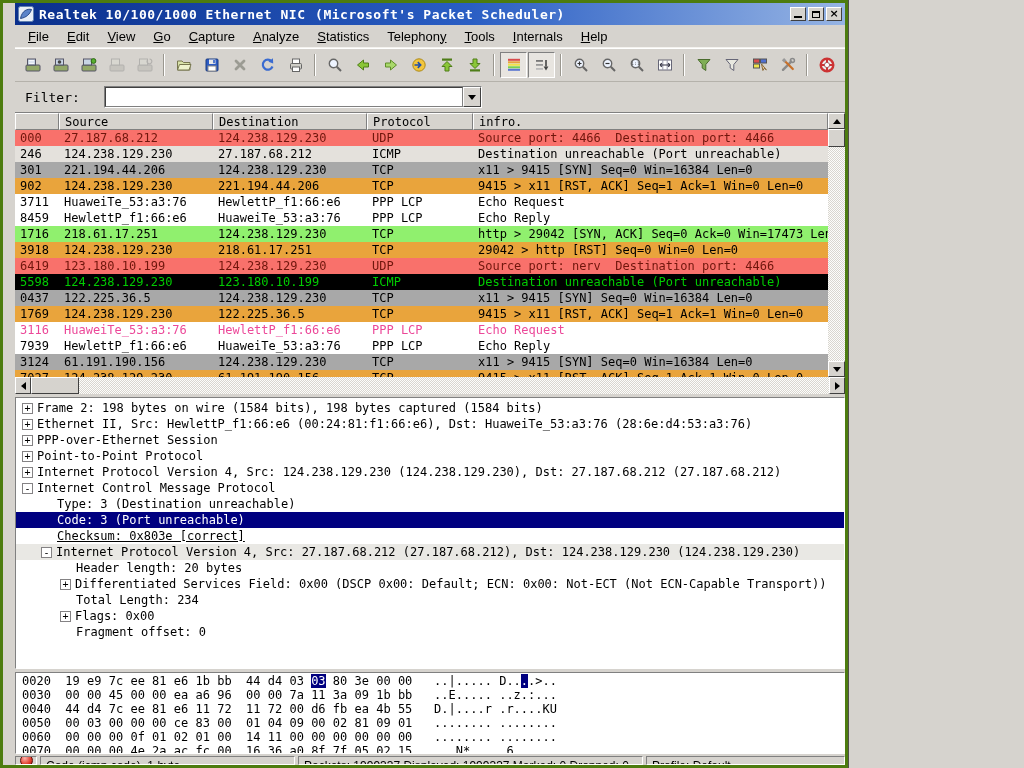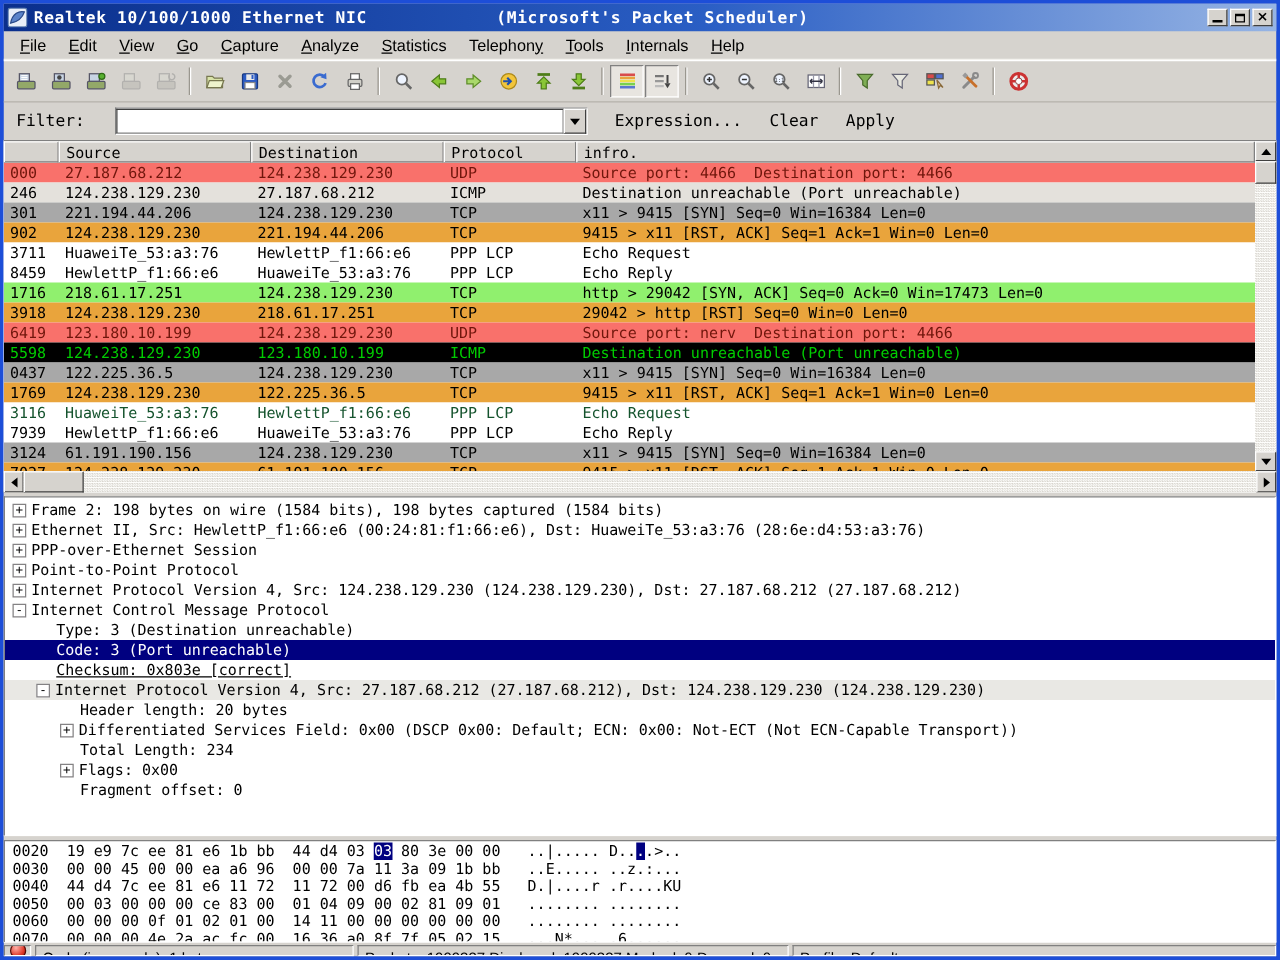--- a/index.html
+++ b/index.html
@@ -1,17 +1,17 @@
 <!DOCTYPE html>
 <html><head>
 <meta charset="utf-8">
 <style>
   html,body{margin:0;padding:0;}
   body{width:1024px;height:768px;overflow:hidden;background:#d6d3ce;font-family:"Liberation Sans",sans-serif;}
-  .window{width:1024px;height:768px;box-sizing:border-box;border:3px solid #1d4ed8;outline:1px solid #50504a;display:flex;flex-direction:column;background:#d6d3ce;}
+  .window{width:848px;height:768px;box-sizing:border-box;border:3px solid #4d7c0f;outline:1px solid #50504a;display:flex;flex-direction:column;background:#d6d3ce;padding-left:12px;}
 
   
   .titlebar{flex:0 0 22px;height:22px;background:linear-gradient(90deg,#0a2f8c 0%,#2a5ec4 55%,#96b4e4 100%);display:flex;align-items:center;padding:0 3px;position:relative;}
   .app-icon{width:16px;height:16px;margin-right:5px;flex:0 0 16px;}
   .title-text,.title-sub{color:#fff;font:bold 13px "DejaVu Sans Mono",monospace;white-space:pre;letter-spacing:.5px;}
   .title-sub{position:absolute;left:50%;transform:translateX(-46%);}
   .win-btns{margin-left:auto;display:flex;gap:2px;}
   .wbtn{width:16px;height:14px;background:#d6d3ce;border:1px solid;border-color:#fff #404040 #404040 #fff;padding:0;display:flex;align-items:flex-end;justify-content:center;box-sizing:border-box;}
   .g-min{width:8px;height:2px;background:#000;margin-bottom:2px;}
   .wbtn.center{align-items:center;}
@@ -323,25 +323,20 @@
     </div>
 
   <div class="filterbar">
     <span class="filter-label">Filter:</span>
     <span class="combo">
       <input class="combo-input" value="" style="">
       <button class="combo-drop">
           <span class="tri-down"></span>
         </button>
     </span>
-    <div id="filter-buttons">
-        <button class="filter-btn">Expression...</button>
-        <button class="filter-btn">Clear</button>
-        <button class="filter-btn">Apply</button>
-      </div>
   </div>
 
   <div class="plist">
     <div class="plist-main">
       <div id="plist-header" class="plist-header">
           <div class="hcell" style="flex: 0 0 44px;"></div>
           <div class="hcell" style="flex: 0 0 154px;">Source</div>
           <div class="hcell" style="flex: 0 0 154px;">Destination</div>
           <div class="hcell" style="flex: 0 0 106px;">Protocol</div>
           <div class="hcell" style="flex: 1 1 0%;">infro.</div>
@@ -352,21 +347,21 @@
           <div class="prow" style="background: rgb(168, 168, 168); color: rgb(0, 0, 0);"><div class="pcell" style="flex: 0 0 44px;">301</div><div class="pcell" style="flex: 0 0 154px;">221.194.44.206</div><div class="pcell" style="flex: 0 0 154px;">124.238.129.230</div><div class="pcell" style="flex: 0 0 106px;">TCP</div><div class="pcell" style="flex: 1 1 0%;">x11 &gt; 9415 [SYN] Seq=0 Win=16384 Len=0</div></div>
           <div class="prow" style="background: rgb(233, 164, 60); color: rgb(0, 0, 0);"><div class="pcell" style="flex: 0 0 44px;">902</div><div class="pcell" style="flex: 0 0 154px;">124.238.129.230</div><div class="pcell" style="flex: 0 0 154px;">221.194.44.206</div><div class="pcell" style="flex: 0 0 106px;">TCP</div><div class="pcell" style="flex: 1 1 0%;">9415 &gt; x11 [RST, ACK] Seq=1 Ack=1 Win=0 Len=0</div></div>
           <div class="prow" style="background: rgb(255, 255, 255); color: rgb(0, 0, 0);"><div class="pcell" style="flex: 0 0 44px;">3711</div><div class="pcell" style="flex: 0 0 154px;">HuaweiTe_53:a3:76</div><div class="pcell" style="flex: 0 0 154px;">HewlettP_f1:66:e6</div><div class="pcell" style="flex: 0 0 106px;">PPP LCP</div><div class="pcell" style="flex: 1 1 0%;">Echo Request</div></div>
           <div class="prow" style="background: rgb(255, 255, 255); color: rgb(0, 0, 0);"><div class="pcell" style="flex: 0 0 44px;">8459</div><div class="pcell" style="flex: 0 0 154px;">HewlettP_f1:66:e6</div><div class="pcell" style="flex: 0 0 154px;">HuaweiTe_53:a3:76</div><div class="pcell" style="flex: 0 0 106px;">PPP LCP</div><div class="pcell" style="flex: 1 1 0%;">Echo Reply</div></div>
           <div class="prow" style="background: rgb(144, 240, 110); color: rgb(0, 0, 0);"><div class="pcell" style="flex: 0 0 44px;">1716</div><div class="pcell" style="flex: 0 0 154px;">218.61.17.251</div><div class="pcell" style="flex: 0 0 154px;">124.238.129.230</div><div class="pcell" style="flex: 0 0 106px;">TCP</div><div class="pcell" style="flex: 1 1 0%;">http &gt; 29042 [SYN, ACK] Seq=0 Ack=0 Win=17473 Len=0</div></div>
           <div class="prow" style="background: rgb(233, 164, 60); color: rgb(0, 0, 0);"><div class="pcell" style="flex: 0 0 44px;">3918</div><div class="pcell" style="flex: 0 0 154px;">124.238.129.230</div><div class="pcell" style="flex: 0 0 154px;">218.61.17.251</div><div class="pcell" style="flex: 0 0 106px;">TCP</div><div class="pcell" style="flex: 1 1 0%;">29042 &gt; http [RST] Seq=0 Win=0 Len=0</div></div>
           <div class="prow" style="background: rgb(249, 113, 107); color: rgb(112, 22, 12);"><div class="pcell" style="flex: 0 0 44px;">6419</div><div class="pcell" style="flex: 0 0 154px;">123.180.10.199</div><div class="pcell" style="flex: 0 0 154px;">124.238.129.230</div><div class="pcell" style="flex: 0 0 106px;">UDP</div><div class="pcell" style="flex: 1 1 0%;">Source port: nerv  Destination port: 4466</div></div>
           <div class="prow" style="background: rgb(0, 0, 0); color: rgb(0, 204, 0);"><div class="pcell" style="flex: 0 0 44px;">5598</div><div class="pcell" style="flex: 0 0 154px;">124.238.129.230</div><div class="pcell" style="flex: 0 0 154px;">123.180.10.199</div><div class="pcell" style="flex: 0 0 106px;">ICMP</div><div class="pcell" style="flex: 1 1 0%;">Destination unreachable (Port unreachable)</div></div>
           <div class="prow" style="background: rgb(168, 168, 168); color: rgb(0, 0, 0);"><div class="pcell" style="flex: 0 0 44px;">0437</div><div class="pcell" style="flex: 0 0 154px;">122.225.36.5</div><div class="pcell" style="flex: 0 0 154px;">124.238.129.230</div><div class="pcell" style="flex: 0 0 106px;">TCP</div><div class="pcell" style="flex: 1 1 0%;">x11 &gt; 9415 [SYN] Seq=0 Win=16384 Len=0</div></div>
           <div class="prow" style="background: rgb(233, 164, 60); color: rgb(0, 0, 0);"><div class="pcell" style="flex: 0 0 44px;">1769</div><div class="pcell" style="flex: 0 0 154px;">124.238.129.230</div><div class="pcell" style="flex: 0 0 154px;">122.225.36.5</div><div class="pcell" style="flex: 0 0 106px;">TCP</div><div class="pcell" style="flex: 1 1 0%;">9415 &gt; x11 [RST, ACK] Seq=1 Ack=1 Win=0 Len=0</div></div>
-          <div class="prow" style="background: rgb(255, 255, 255); color: #14532d;"><div class="pcell" style="flex: 0 0 44px;">3116</div><div class="pcell" style="flex: 0 0 154px;">HuaweiTe_53:a3:76</div><div class="pcell" style="flex: 0 0 154px;">HewlettP_f1:66:e6</div><div class="pcell" style="flex: 0 0 106px;">PPP LCP</div><div class="pcell" style="flex: 1 1 0%;">Echo Request</div></div>
+          <div class="prow" style="background: rgb(255, 255, 255); color: #ec4899;"><div class="pcell" style="flex: 0 0 44px;">3116</div><div class="pcell" style="flex: 0 0 154px;">HuaweiTe_53:a3:76</div><div class="pcell" style="flex: 0 0 154px;">HewlettP_f1:66:e6</div><div class="pcell" style="flex: 0 0 106px;">PPP LCP</div><div class="pcell" style="flex: 1 1 0%;">Echo Request</div></div>
           <div class="prow" style="background: rgb(255, 255, 255); color: rgb(0, 0, 0);"><div class="pcell" style="flex: 0 0 44px;">7939</div><div class="pcell" style="flex: 0 0 154px;">HewlettP_f1:66:e6</div><div class="pcell" style="flex: 0 0 154px;">HuaweiTe_53:a3:76</div><div class="pcell" style="flex: 0 0 106px;">PPP LCP</div><div class="pcell" style="flex: 1 1 0%;">Echo Reply</div></div>
           <div class="prow" style="background: rgb(168, 168, 168); color: rgb(0, 0, 0);"><div class="pcell" style="flex: 0 0 44px;">3124</div><div class="pcell" style="flex: 0 0 154px;">61.191.190.156</div><div class="pcell" style="flex: 0 0 154px;">124.238.129.230</div><div class="pcell" style="flex: 0 0 106px;">TCP</div><div class="pcell" style="flex: 1 1 0%;">x11 &gt; 9415 [SYN] Seq=0 Win=16384 Len=0</div></div>
           <div class="prow" style="background: rgb(233, 164, 60); color: rgb(0, 0, 0);"><div class="pcell" style="flex: 0 0 44px;">7027</div><div class="pcell" style="flex: 0 0 154px;">124.238.129.230</div><div class="pcell" style="flex: 0 0 154px;">61.191.190.156</div><div class="pcell" style="flex: 0 0 106px;">TCP</div><div class="pcell" style="flex: 1 1 0%;">9415 &gt; x11 [RST, ACK] Seq=1 Ack=1 Win=0 Len=0</div></div>
         </div>
     </div>
     <div class="vscroll">
       <div class="sb-btn">
           <span class="tri-up"></span>
         </div>
       <div class="vtrack checker">

